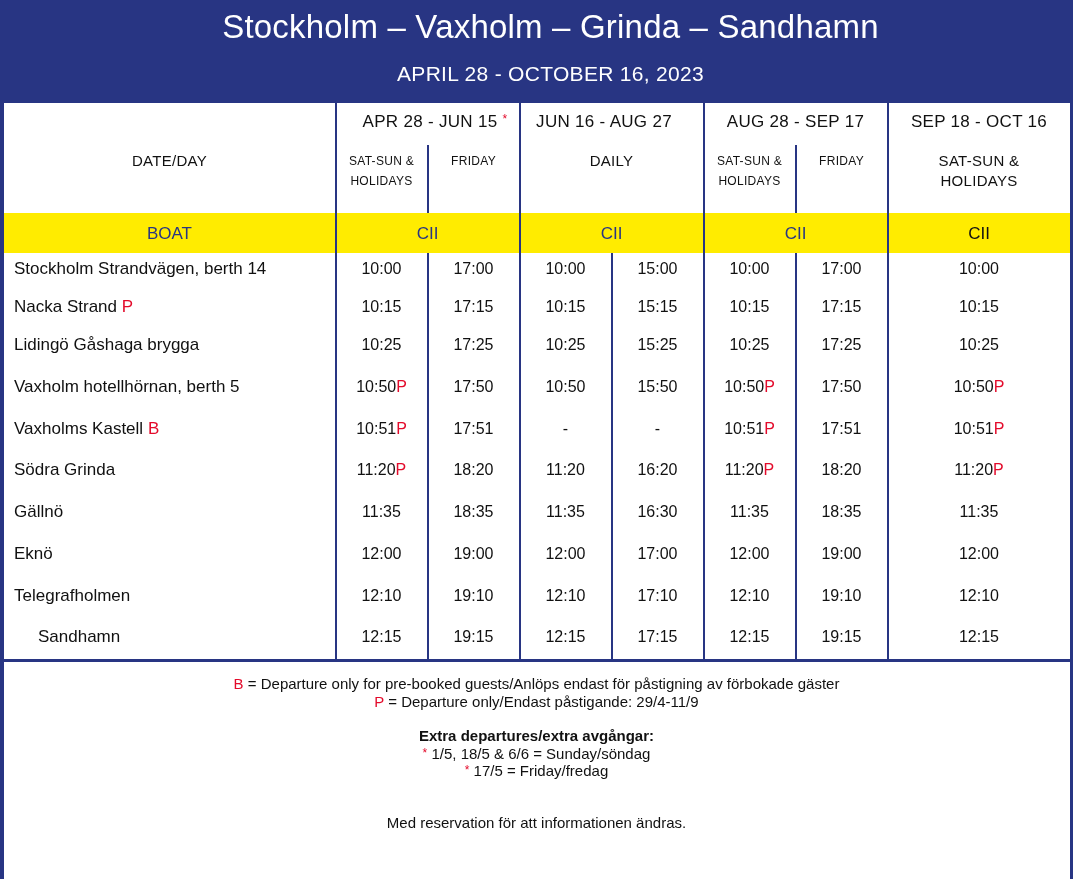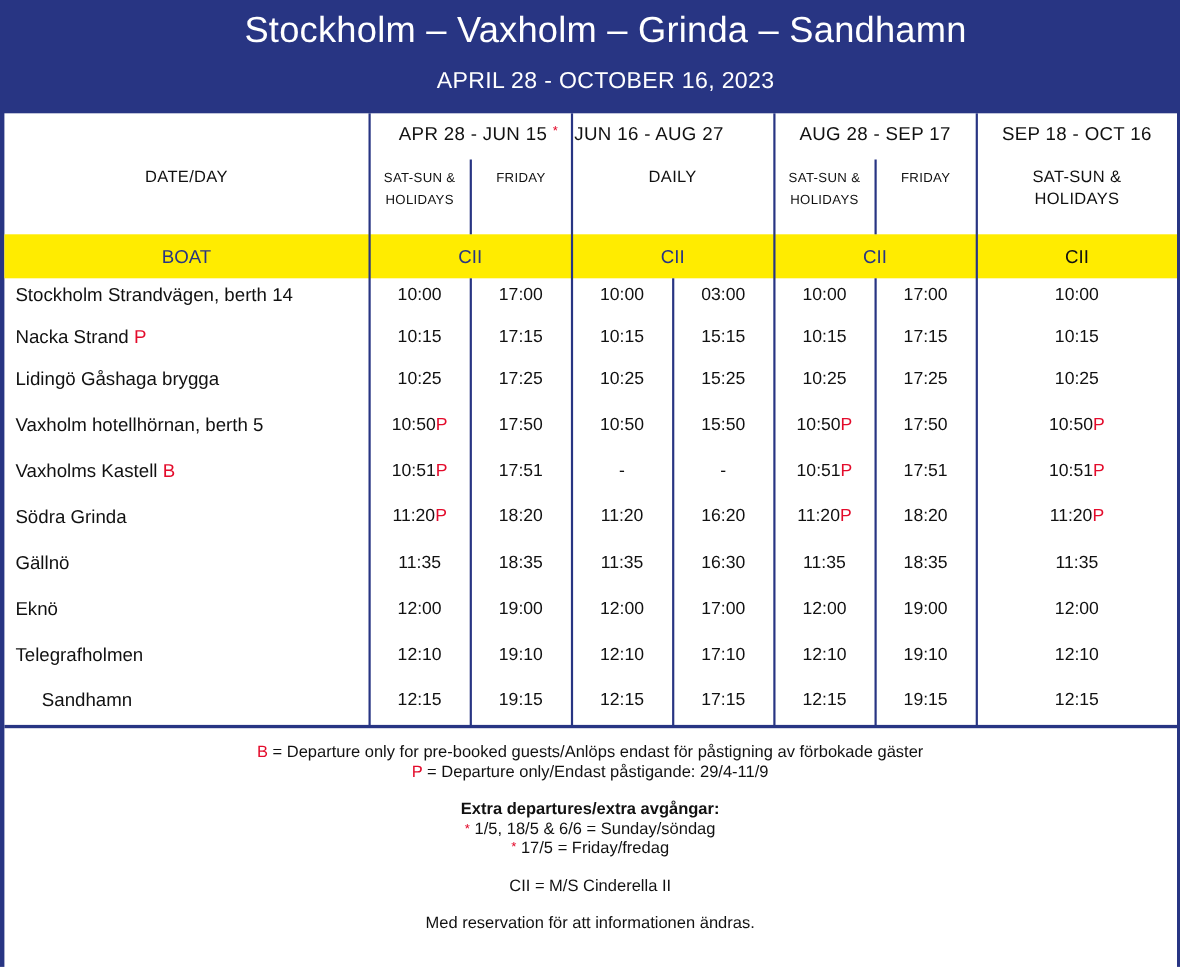--- a/index.html
+++ b/index.html
@@ -79,21 +79,21 @@
     <div class="vline" style="left: 795px; top: 253px; height: 407px;"></div>
     <div class="hline" style="left: 4px; width: 1066px; top: 659px;"></div>
   </div>
 
 <div class="cell day-big" style="left:4px; width:331px; top:151px; font-size:15px;">DATE/DAY</div>
 
 <div class="cell period" style="left:336px; width:198px;">
   <span>APR 28 - JUN 15</span>
   <span class="star">*</span>
 </div>
-<div class="cell period" style="left:490px; width:200px;">JUN 16 - AUG 27</div>
+<div class="cell period" style="left:504px; width:200px;">JUN 16 - AUG 27</div>
 <div class="cell period" style="left:704px; width:183px;">AUG 28 - SEP 17</div>
 <div class="cell period" style="left:888px; width:182px;">SEP 18 - OCT 16</div>
 
 <div class="cell day-small" style="left:336px; width:91px; top:151px;">
   <div>SAT-SUN &amp;</div>
   <div>HOLIDAYS</div>
 </div>
 <div class="cell day-small" style="left:428px; width:91px; top:151px;">FRIDAY</div>
 <div class="cell day-big" style="left:520px; width:183px; top:151px;">DAILY</div>
 <div class="cell day-small" style="left:704px; width:91px; top:151px;">
@@ -111,21 +111,21 @@
 <div class="cell boat" style="left:520px; width:183px;">CII</div>
 <div class="cell boat" style="left:704px; width:183px;">CII</div>
 <div class="cell boat black" style="left:888px; width:182px;">CII</div>
 
 <div id="rows">
     <div>
       <div class="stop" style="top: 259px;"><span>Stockholm Strandvägen, berth 14</span></div>
       <div class="cell time" style="left: 336px; width: 91px; top: 260px;"><span>10:00</span></div>
       <div class="cell time" style="left: 428px; width: 91px; top: 260px;"><span>17:00</span></div>
       <div class="cell time" style="left: 520px; width: 91px; top: 260px;"><span>10:00</span></div>
-      <div class="cell time" style="left: 612px; width: 91px; top: 260px;"><span>03:00</span></div>
+      <div class="cell time" style="left: 612px; width: 91px; top: 260px;"><span>15:00</span></div>
       <div class="cell time" style="left: 704px; width: 91px; top: 260px;"><span>10:00</span></div>
       <div class="cell time" style="left: 796px; width: 91px; top: 260px;"><span>17:00</span></div>
       <div class="cell time" style="left: 888px; width: 182px; top: 260px;"><span>10:00</span></div>
     </div>
     <div>
       <div class="stop" style="top: 297px;"><span>Nacka Strand</span> <span class="red">P</span></div>
       <div class="cell time" style="left: 336px; width: 91px; top: 298px;"><span>10:15</span></div>
       <div class="cell time" style="left: 428px; width: 91px; top: 298px;"><span>17:15</span></div>
       <div class="cell time" style="left: 520px; width: 91px; top: 298px;"><span>10:15</span></div>
       <div class="cell time" style="left: 612px; width: 91px; top: 298px;"><span>15:15</span></div>
@@ -216,16 +216,15 @@
   </div>
 
 <div class="notes">
   <div><span class="red">B</span><span> = Departure only for pre-booked guests/Anlöps endast för påstigning av förbokade gäster</span></div>
   <div><span class="red">P</span><span> = Departure only/Endast påstigande: 29/4-11/9</span></div>
   <div class="gap"></div>
   <div class="bold">Extra departures/extra avgångar:</div>
   <div><span class="red" style="font-size:12px;vertical-align:top;">*</span><span> 1/5, 18/5 &amp; 6/6 = Sunday/söndag</span></div>
   <div><span class="red" style="font-size:12px;vertical-align:top;">*</span><span> 17/5 = Friday/fredag</span></div>
   <div class="gap"></div>
-  <div>CII = M/S Cinderella II</div>
   <div class="gap"></div>
   <div>Med reservation för att informationen ändras.</div>
 </div>
 
 </body></html>

